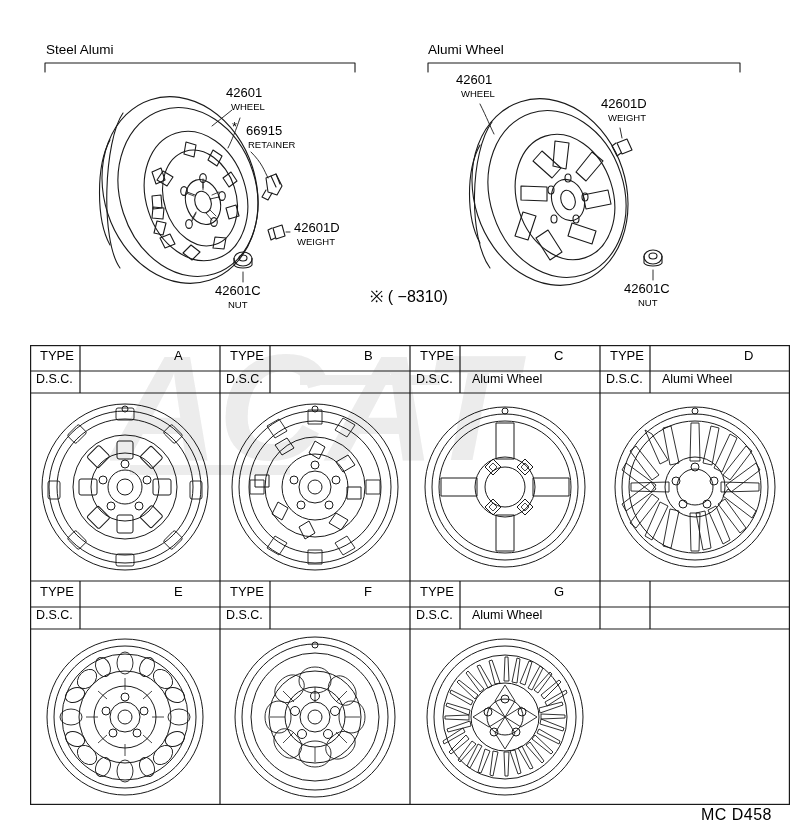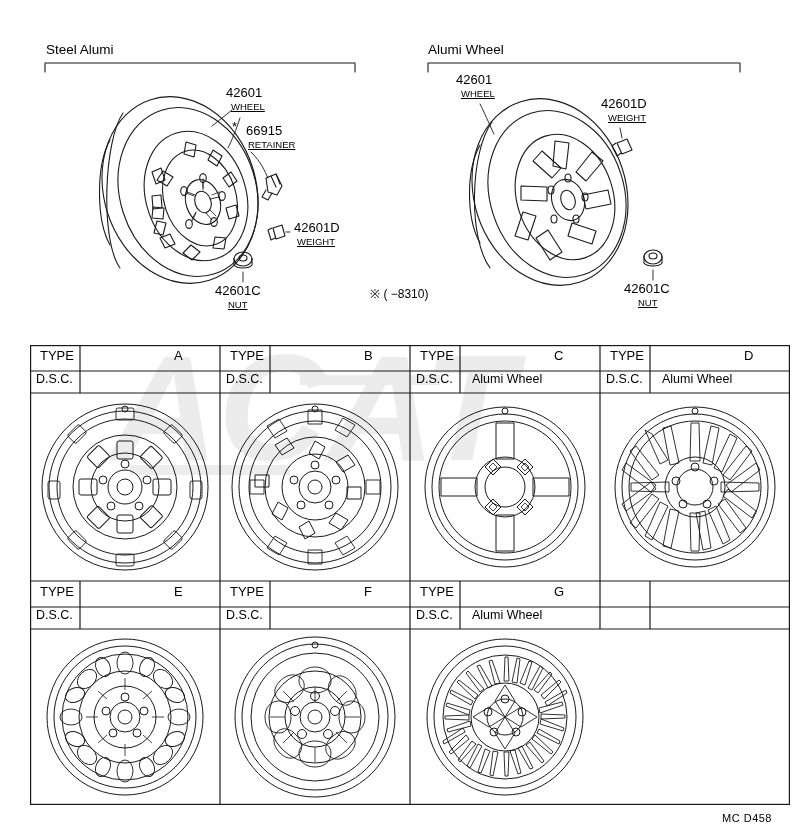--- a/index.html
+++ b/index.html
@@ -22,21 +22,21 @@
     width: 800px; height: 838px;
   }
 
   
   .lbl {
     position: absolute;
     font-size: 13px;
     line-height: 1.05;
     white-space: nowrap;
   }
-  .lbl.small { font-size: 9.5px; text-decoration: underline; }
+  .lbl.small { font-size: 9.5px; }
 
   .section-title {
     position: absolute;
     font-size: 13.5px;
     white-space: nowrap;
   }
 
   
   .table-wrap {
     position: absolute;
@@ -54,27 +54,27 @@
     width: 600px;
     height: 170px;
     pointer-events: none;
     opacity: 0.9;
   }
 
   .footer-code {
     position: absolute;
     right: 28px;
     bottom: 14px;
-    font-size: 11px;
+    font-size: 16px;
     letter-spacing: 0.5px;
   }
 
   .note-star {
     position: absolute;
-    font-size: 12px;
+    font-size: 16px;
     white-space: nowrap;
   }
 </style>
 </head>
 <body>
 
 <div class="diagram">
 
   <svg class="watermark" viewBox="0 0 600 170">
     <text x="0" y="130" font-family="Liberation Sans, sans-serif" font-size="150" font-weight="bold" font-style="italic" fill="#eaeaea">ACAT</text>

